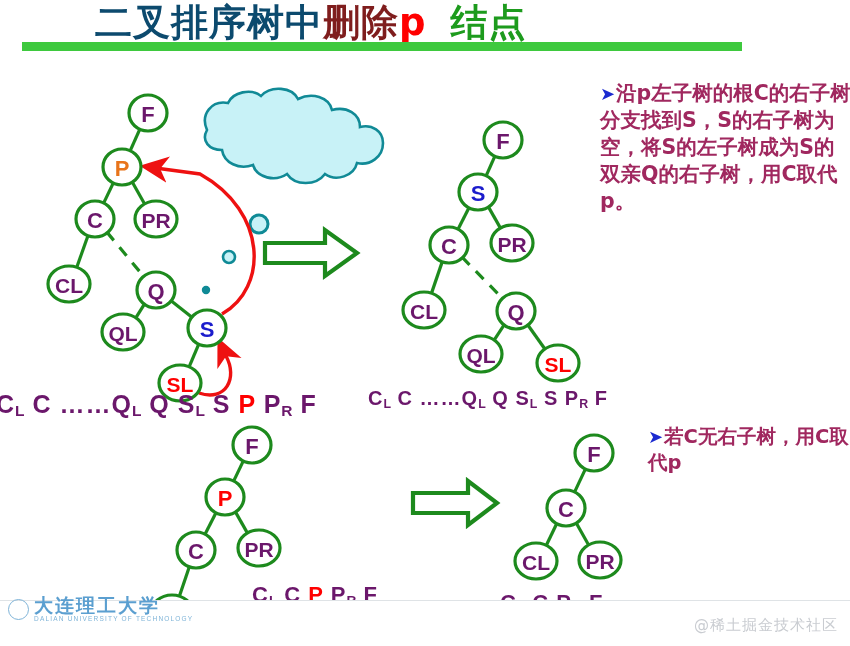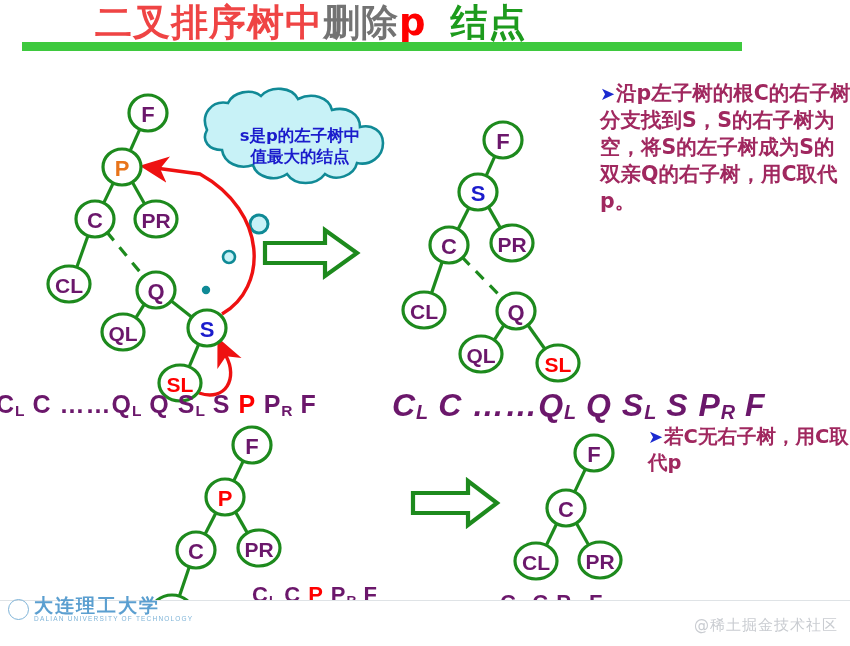--- a/index.html
+++ b/index.html
@@ -26,22 +26,22 @@
   }
   #slide-title {
     position: absolute;
     left: 95px; top: -2px;
     font-family: "DejaVu Sans", sans-serif;
     font-size: 37px;
     font-weight: bold;
     letter-spacing: 1px;
     white-space: nowrap;
   }
-  #slide-title .seg-a { color: #ef4444; }
-  #slide-title .seg-b { color: #737373; }
+  #slide-title .seg-a { color: #0c4a6e; }
+  #slide-title .seg-b { color: #7f1d1d; }
   #slide-title .seg-c { color: #ff0000; }
   #slide-title .seg-d { color: #1d9b1d; margin-left: 24px; }
   #title-rule {
     position: absolute;
     left: 22px; top: 42px;
     width: 720px; height: 9px;
     background: #3ec93e;
   }
 
   
@@ -78,21 +78,21 @@
   }
   .seq sub {
     font-size: 62%;
     vertical-align: baseline;
     position: relative;
     top: 3px;
     letter-spacing: 0;
   }
   .seq .red { color: #ff0000; }
   #seq-1 { left: -4px; top: 390px; font-size: 25px; letter-spacing: 1px; }
-  #seq-2 { left: 392px; top: 387px; font-size: 32px; letter-spacing: 1px; font-style: italic; }
+  #seq-2 { left: 368px; top: 387px; font-size: 20px; letter-spacing: 1px; }
   #seq-3 { left: 252px; top: 582px; font-size: 22px; letter-spacing: 1px; }
   #seq-4 { left: 500px; top: 590px; font-size: 22px; letter-spacing: 1px; }
 
   
   .diagram {
     position: absolute;
     left: 0; top: 0;
     width: 850px; height: 646px;
     pointer-events: none;
   }
@@ -341,24 +341,20 @@
           <ellipse cx="536" cy="561" rx="21" ry="18" fill="#ffffff" stroke="#1d8a1d" stroke-width="3.2"></ellipse>
           <text x="536" y="562" class="node-label" fill="#6b176b" font-size="21">CL</text>
         </g>
         <g>
           <ellipse cx="600" cy="560" rx="21" ry="18" fill="#ffffff" stroke="#1d8a1d" stroke-width="3.2"></ellipse>
           <text x="600" y="561" class="node-label" fill="#6b176b" font-size="21">PR</text>
         </g>
       </g>
   </svg>
 
-  <div id="cloud-text">
-    <div>s是p的左子树中</div>
-    <div>值最大的结点</div>
-  </div>
 
   <div class="note-block" id="note-1">
     <span class="bullet-arrow">➤</span><span>沿p左子树的根C的右子树分支找到S，S的右子树为空，将S的左子树成为S的双亲Q的右子树，用C取代p。</span>
   </div>
 
   <div class="note-block" id="note-2">
     <span class="bullet-arrow">➤</span><span>若C无右子树，用C取代p</span>
   </div>
 
   <div class="seq" id="seq-1">C<sub>L</sub> C ……Q<sub>L</sub> Q S<sub>L</sub> S <span class="red">P</span> P<sub>R</sub> F</div>

